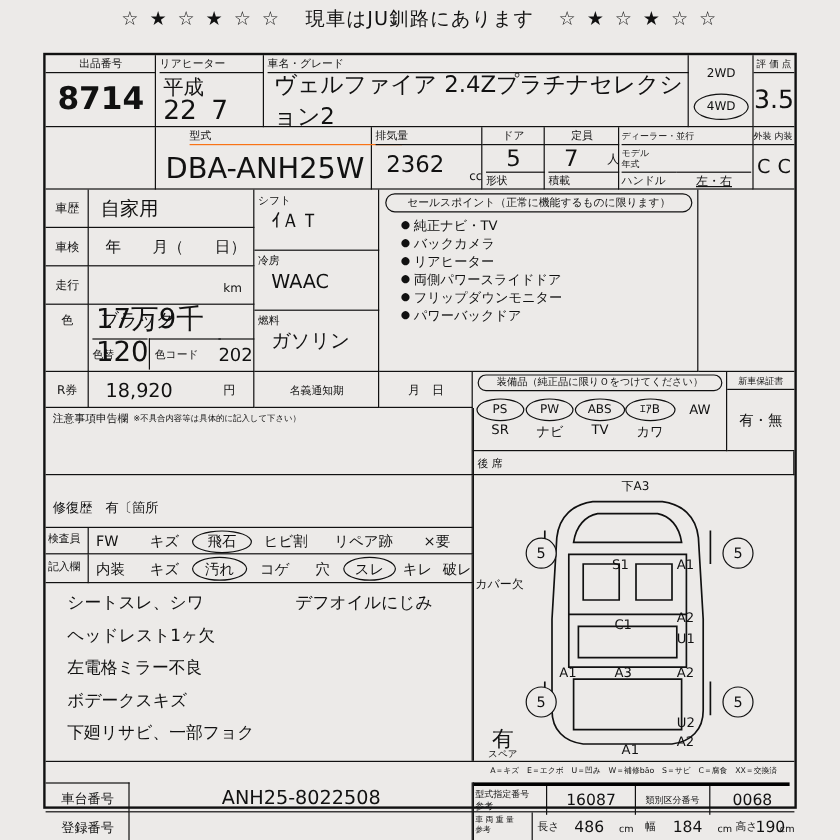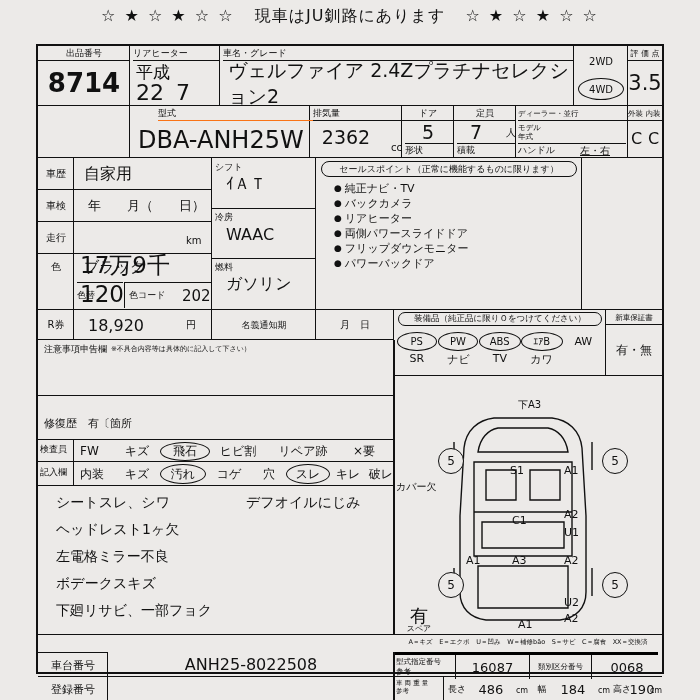--- a/index.html
+++ b/index.html
@@ -254,20 +254,23 @@
         <div style="flex:1;text-align:center;font-size:11px;">カワ</div>
         <div style="flex:1;text-align:center;font-size:11px;"></div>
       </div>
     </div>
 
     <div class="c bb" style="left:568px;top:264px;width:56px;height:66px;">
       <div class="c ctr" style="left:0;top:1px;width:56px;height:14px;border-bottom:1px solid #111;font-size:7.5px;">新車保証書</div>
       <div class="c ctr" style="left:0;top:16px;width:56px;height:48px;font-size:12px;">有・無</div>
     </div>
 
+    <div class="c br bb" style="left:356px;top:330px;width:268px;height:20px;">
+      <div class="c lbl lft" style="left:4px;top:0;width:120px;height:20px;">後 席</div>
+    </div>
 
     <div class="c br bb" style="left:0;top:294px;width:356px;height:56px;">
       <div class="c lft" style="left:6px;top:2px;width:340px;height:14px;font-size:9px;text-align:center;">
         <span>注意事項申告欄</span>
         <span style="font-size:7px;margin-left:4px;">※不具合内容等は具体的に記入して下さい）</span>
       </div>
     </div>
 
     <div class="c br bb" style="left:0;top:350px;width:356px;height:44px;">
       <div class="c lft" style="left:6px;top:16px;width:200px;height:22px;font-size:11px;">修復歴　有〔箇所</div>

